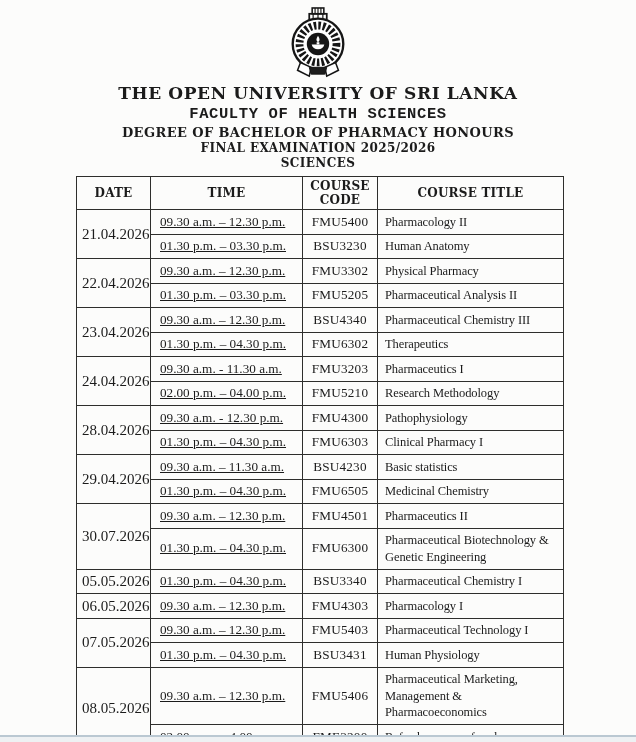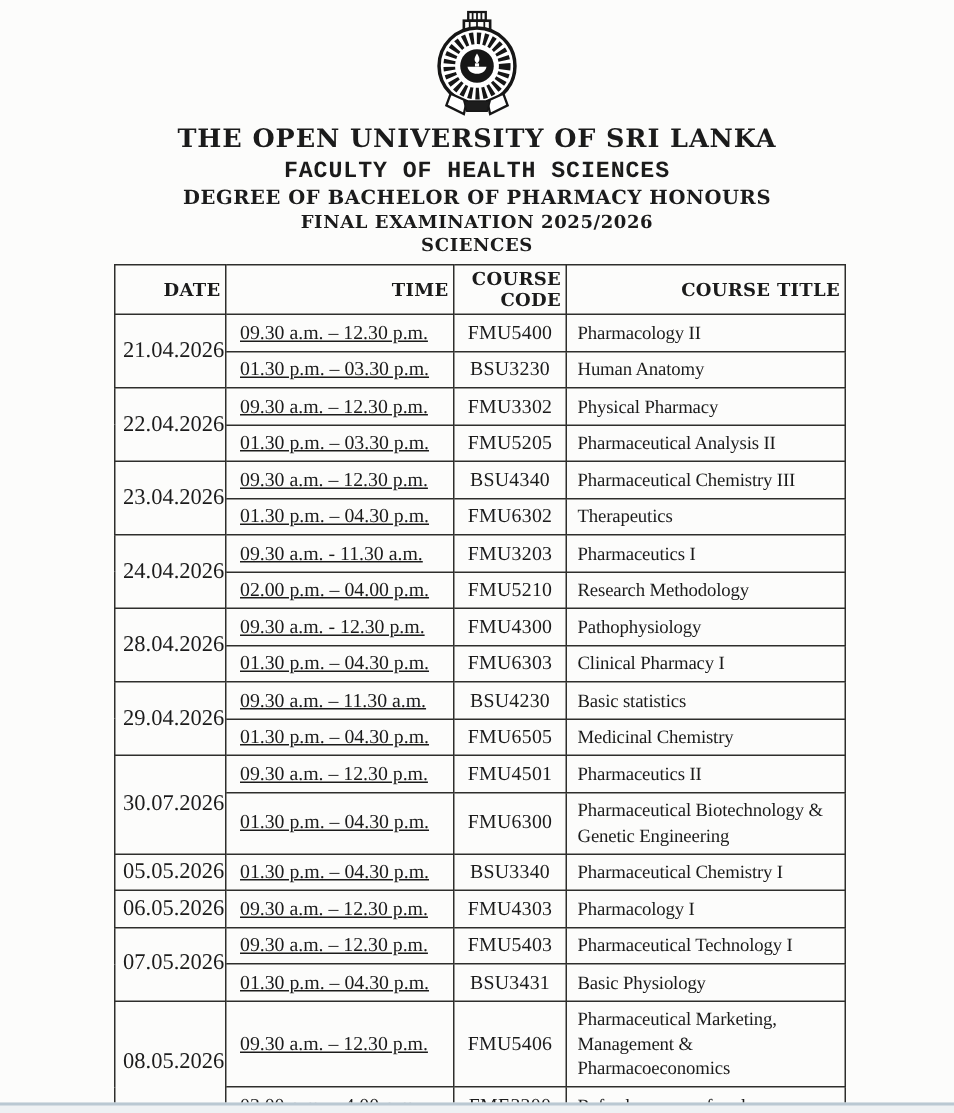--- a/index.html
+++ b/index.html
@@ -40,21 +40,21 @@
     width: 487px;
     margin: 6px 0 0 76px;
   }
   .timetable th, .timetable td {
     border: 1px solid #2e2e2c;
     vertical-align: middle;
   }
   .timetable th {
     font-family: "DejaVu Serif", serif;
     font-size: 12px; font-weight: bold;
-    text-align: right; padding: 2px 3px;
+    text-align: center; padding: 2px 3px;
     line-height: 14px; letter-spacing: .2px; margin-top: 31px;
   }
   .timetable td {
     font-size: 13.2px; line-height: 16.5px;
     padding: 3.5px 5px;
   }
   td.date-cell  { text-align: center; font-size: 15px; }
   td.time-cell  { text-align: left; padding-left: 9px; white-space: nowrap; text-decoration: underline; }
   td.code-cell  { text-align: center; letter-spacing: .2px; }
   td.title-cell { text-align: left; padding-left: 7px; font-size: 12.5px; letter-spacing: -0.1px; }
@@ -213,21 +213,21 @@
         </tr>
         <tr>
           <td class="date-cell" rowspan="2">07.05.2026</td>
           <td class="time-cell">09.30 a.m. – 12.30 p.m.</td>
           <td class="code-cell">FMU5403</td>
           <td class="title-cell">Pharmaceutical Technology I</td>
         </tr>
         <tr>
           <td class="time-cell">01.30 p.m. – 04.30 p.m.</td>
           <td class="code-cell">BSU3431</td>
-          <td class="title-cell">Basic Physiology</td>
+          <td class="title-cell">Human Physiology</td>
         </tr>
         <tr>
           <td class="date-cell" rowspan="2">08.05.2026</td>
           <td class="time-cell">09.30 a.m. – 12.30 p.m.</td>
           <td class="code-cell">FMU5406</td>
           <td class="title-cell">Pharmaceutical Marketing, Management &amp; Pharmacoeconomics</td>
         </tr>
         <tr>
           <td class="time-cell">02.00 p.m. – 4.00 p.m.</td>
           <td class="code-cell">FME3200</td>

